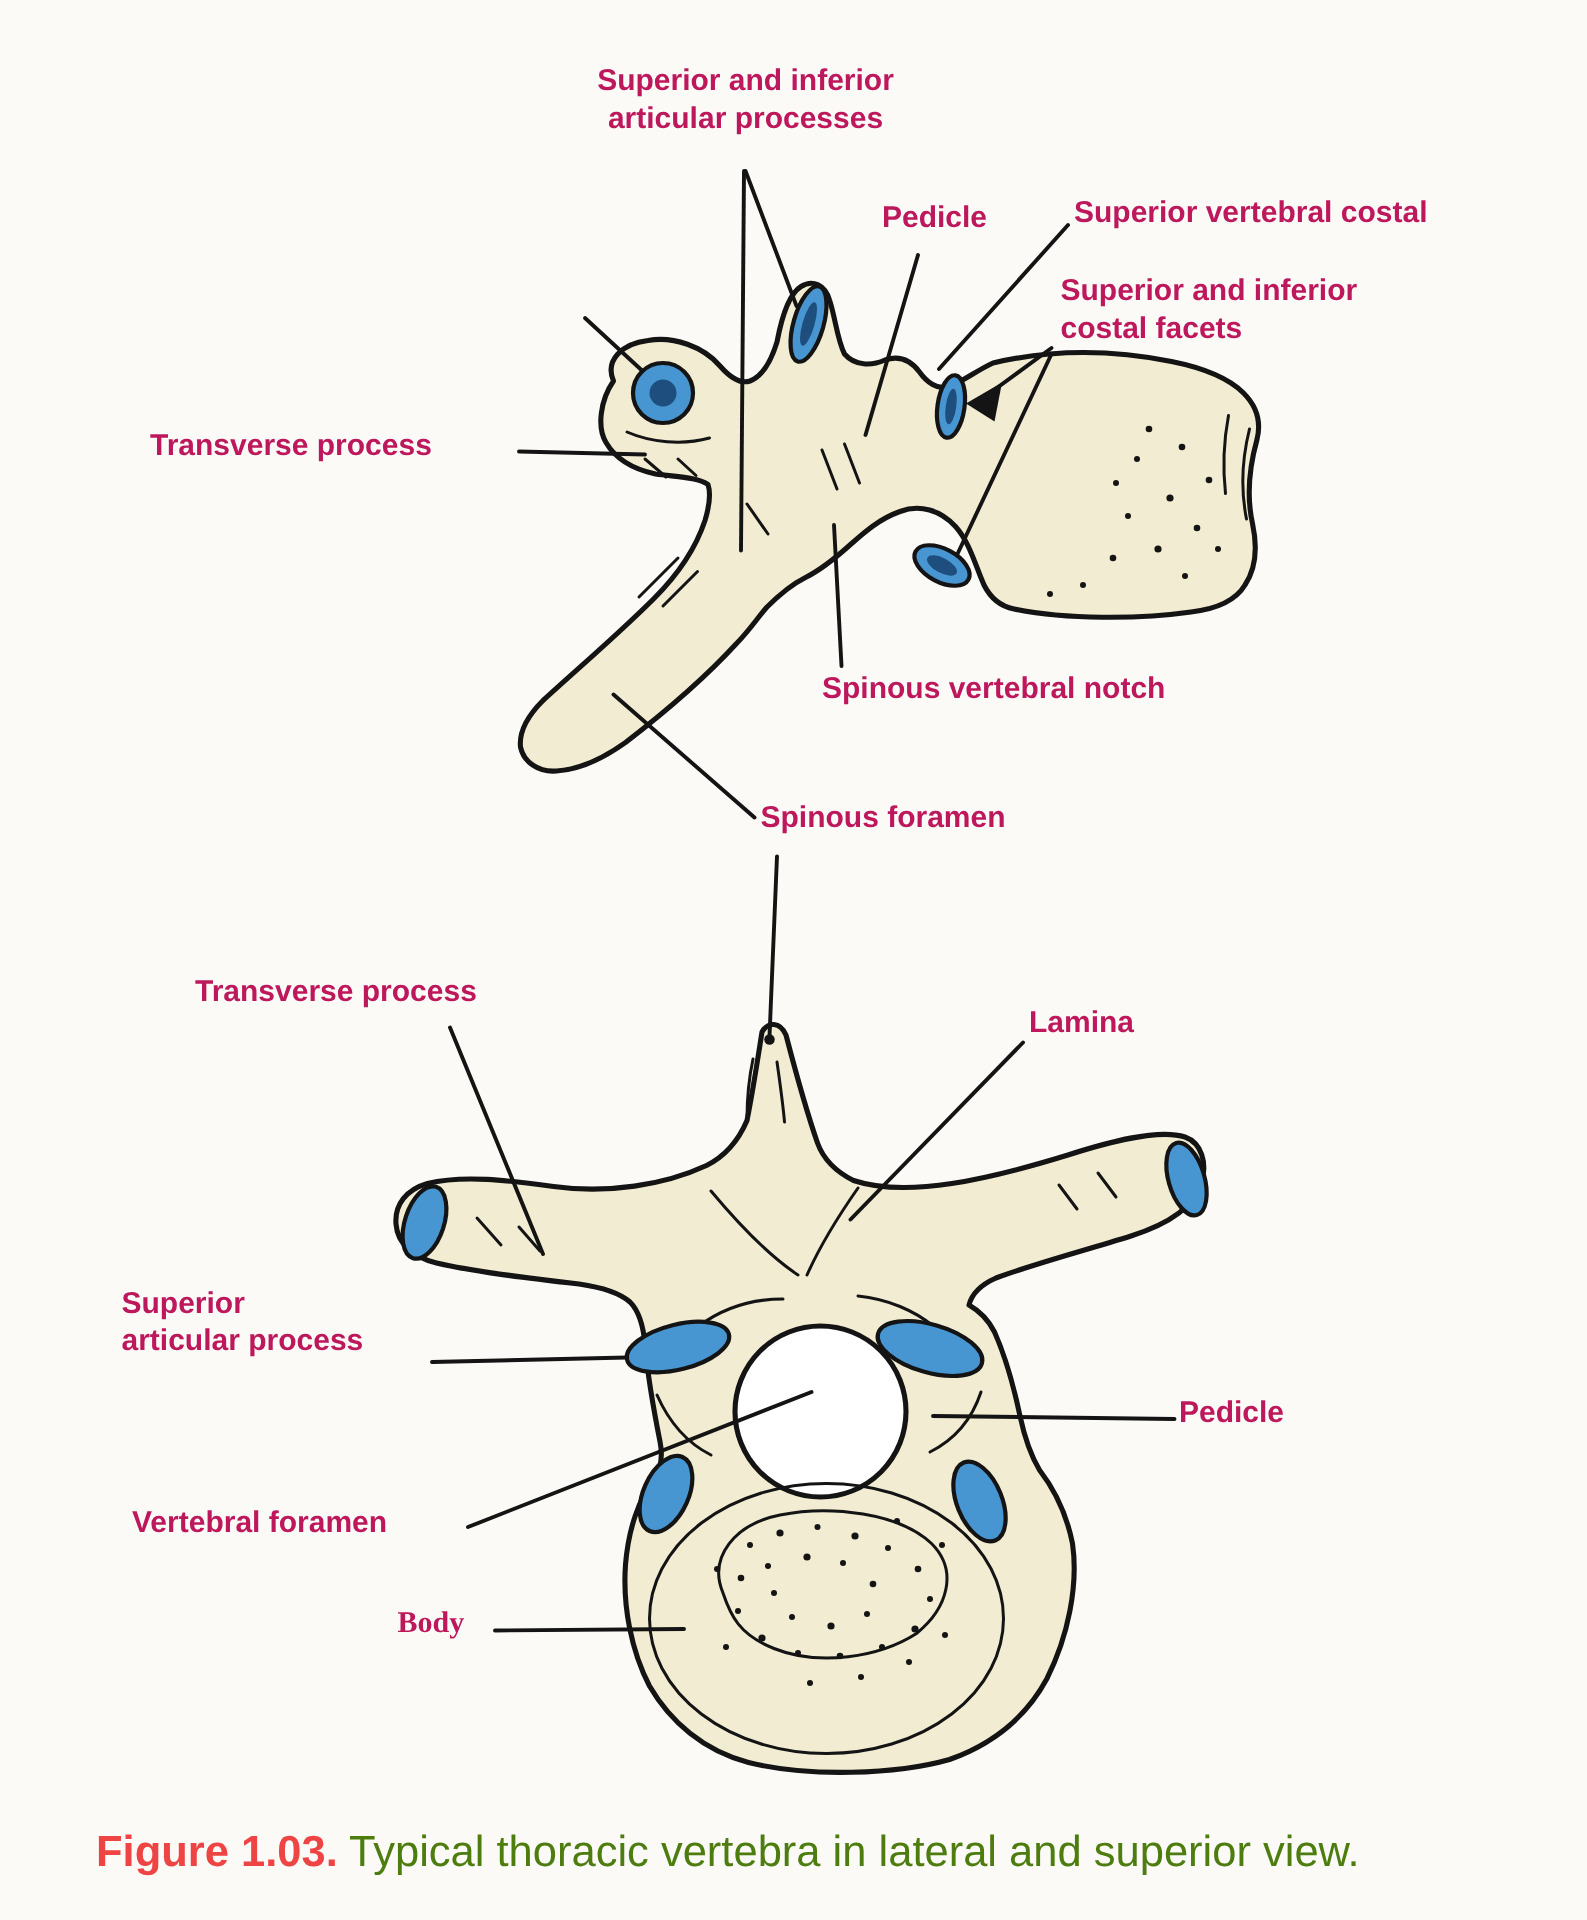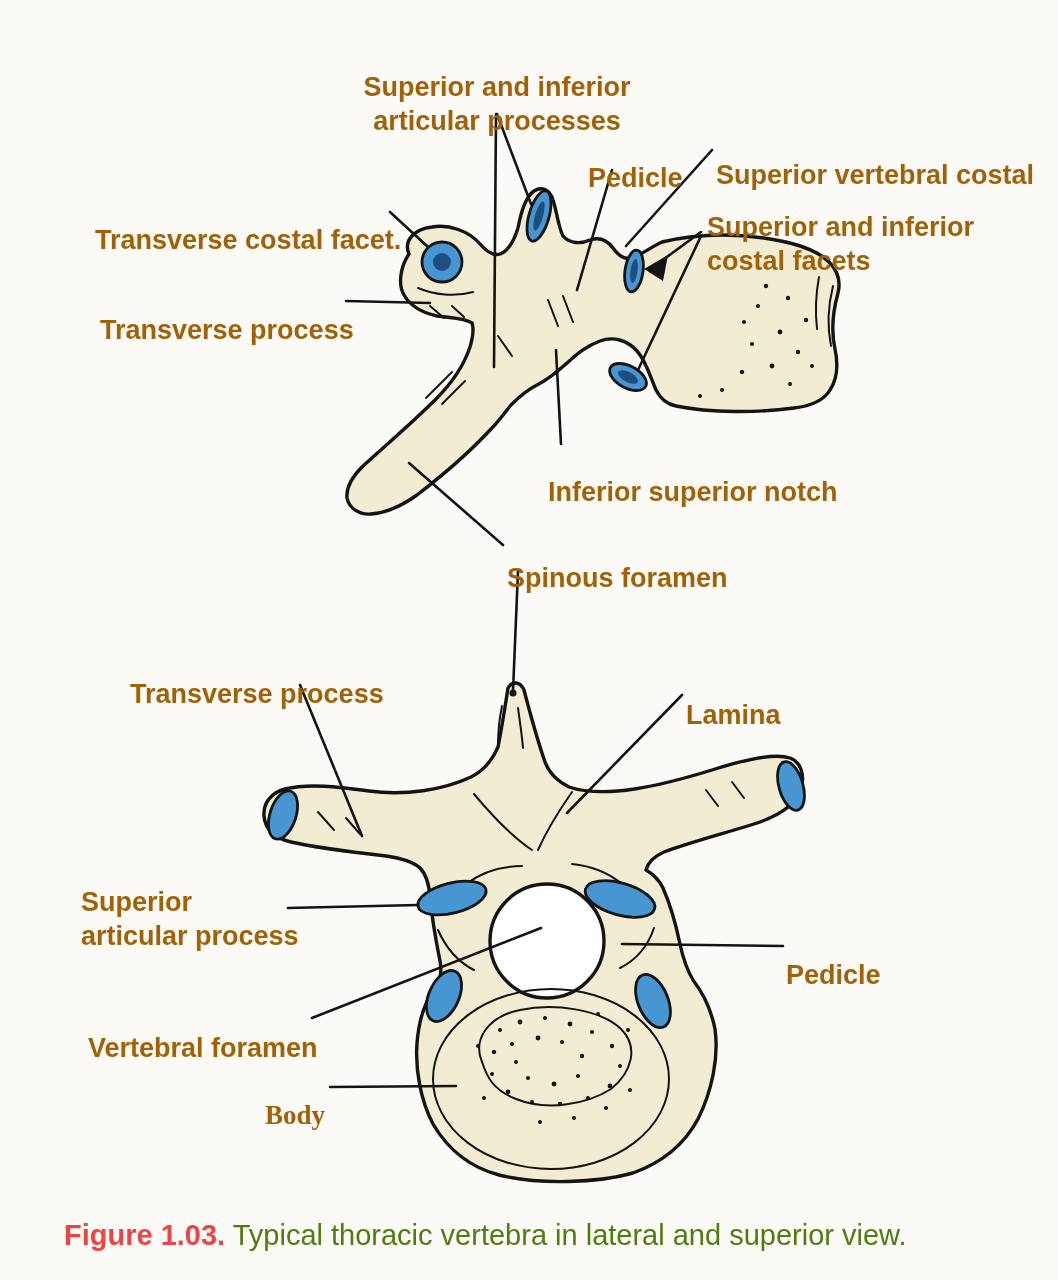--- a/index.html
+++ b/index.html
@@ -6,22 +6,22 @@
   body { background:#ffffff; }
   .stage {
     position:relative; width:1058px; height:1280px;
     background:#fbfaf7; overflow:hidden;
     font-family:"Liberation Sans", sans-serif;
   }
   .stage svg { position:absolute; left:0; top:0; }
   .label {
     position:absolute;
     font-family:"Liberation Sans", sans-serif;
-    font-weight:700; font-size:27px; line-height:1.26;
-    color:#a16207; white-space:pre-line;margin-top:28px;
+    font-weight:700; font-size:20px; line-height:1.26;
+    color:#be185d; white-space:pre-line;
   }
   .center { text-align:center; }
   .caption {
     position:absolute; left:64px; top:1218px; width:960px;
     font-size:29px; line-height:1.2;
   }
   .caption .fig { color:#ef4444; font-weight:700; }
   .caption .txt { color:#4d7c0f; font-weight:400; }
   .outline { stroke:#141414; stroke-width:3.4; stroke-linejoin:round; stroke-linecap:round; }
   .thin    { stroke:#141414; stroke-width:2; fill:none; stroke-linecap:round; }
@@ -197,25 +197,24 @@
     <line class="leader" x1="783" y1="946" x2="622" y2="944"></line>
     <line class="leader" x1="312" y1="1018" x2="541" y2="928"></line>
     <line class="leader" x1="330" y1="1087" x2="456" y2="1086"></line>
   </g>
 </svg>
 
   <div class="label center" style="left:330px; top:42px; width:334px;">Superior and inferior
 articular processes</div>
   <div class="label" style="left:588px; top:133px;">Pedicle</div>
   <div class="label" style="left:716px; top:130px;">Superior vertebral costal</div>
-  <div class="label" style="left:95px; top:195px;">Transverse costal facet.</div>
   <div class="label" style="left:707px; top:182px;">Superior and inferior
 costal facets</div>
   <div class="label" style="left:100px; top:285px;">Transverse process</div>
-  <div class="label" style="left:548px; top:447px;">Inferior superior notch</div>
+  <div class="label" style="left:548px; top:447px;">Spinous vertebral notch</div>
   <div class="label" style="left:507px; top:533px;">Spinous foramen</div>
   <div class="label" style="left:130px; top:649px;">Transverse process</div>
   <div class="label" style="left:686px; top:670px;">Lamina</div>
   <div class="label" style="left:81px; top:857px;">Superior
 articular process</div>
   <div class="label" style="left:786px; top:930px;">Pedicle</div>
   <div class="label" style="left:88px; top:1003px;">Vertebral foramen</div>
   <div class="label" style="left:265px; top:1070px;font-family:Liberation Serif, serif;">Body</div>
 
   <div class="caption">

